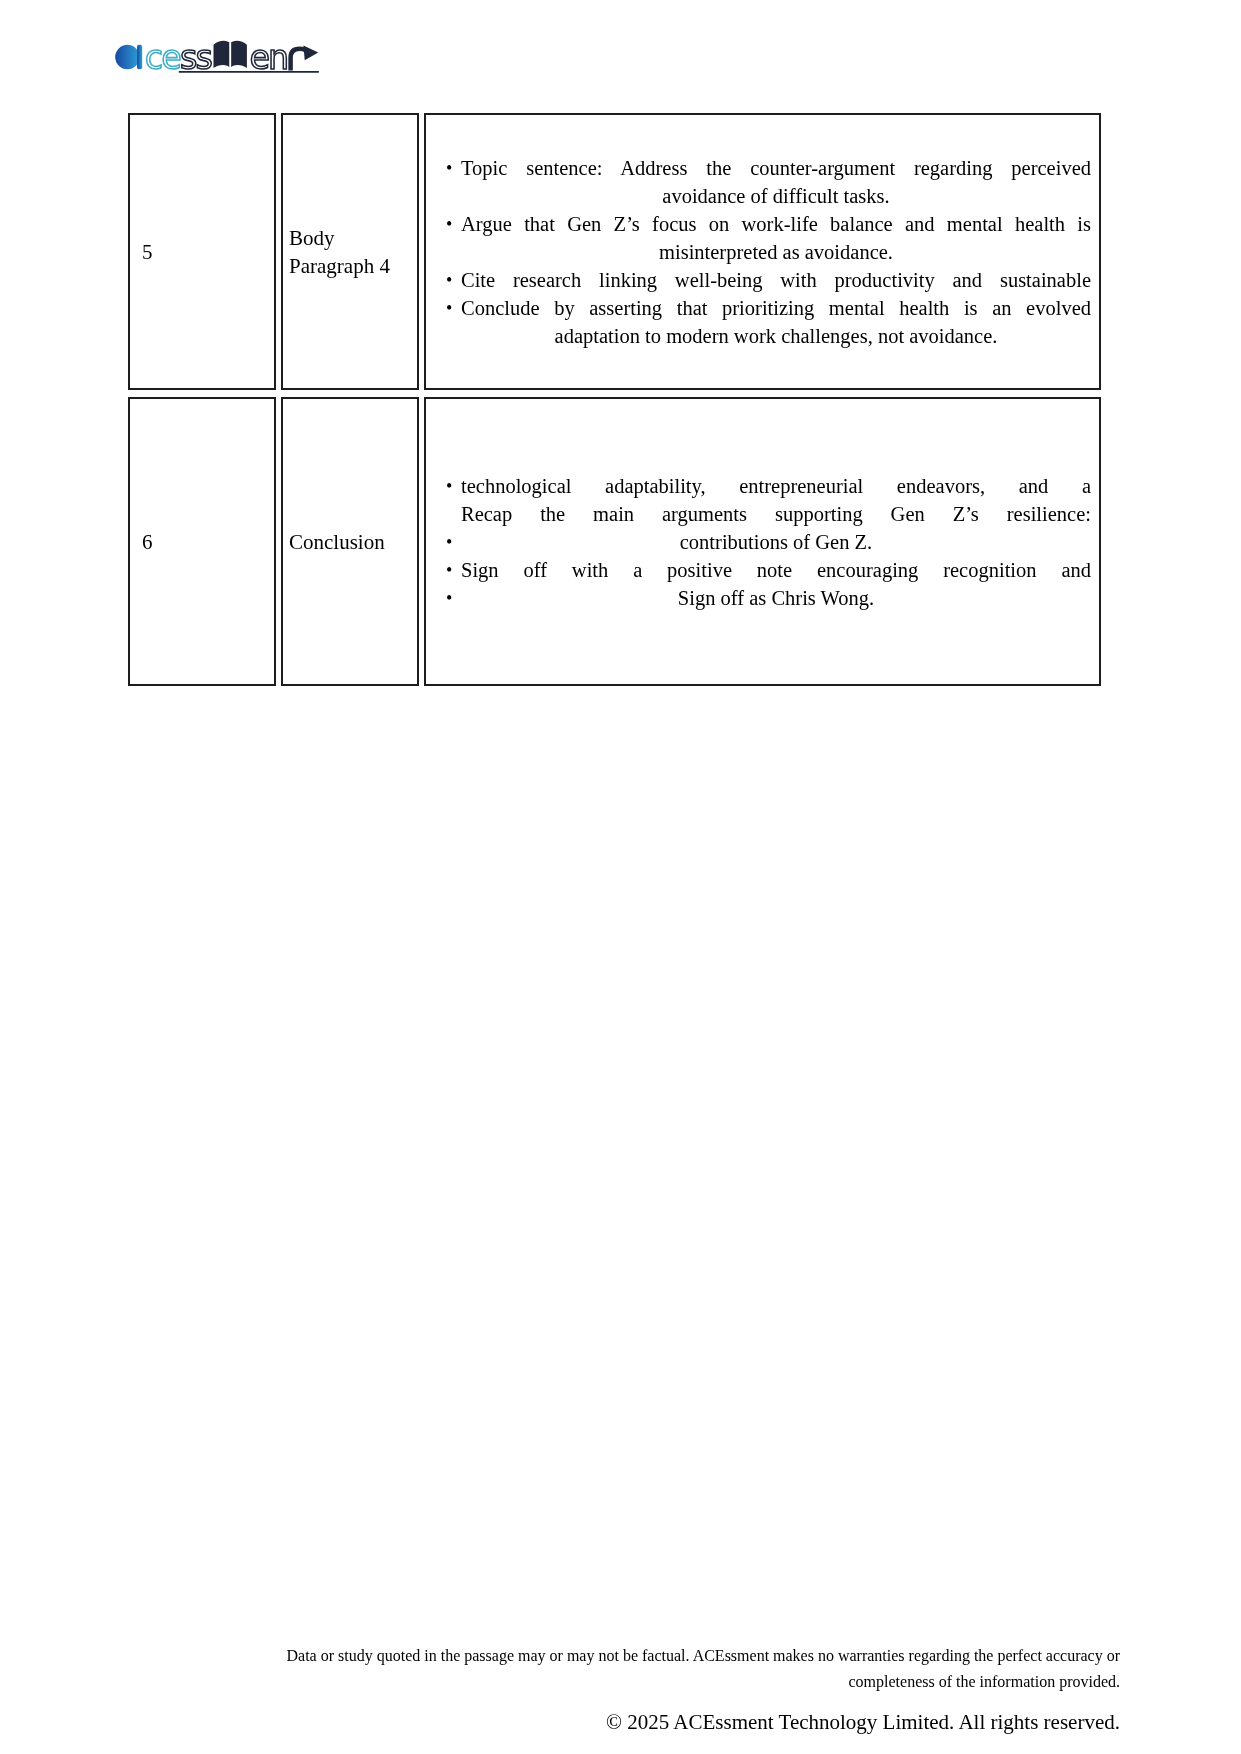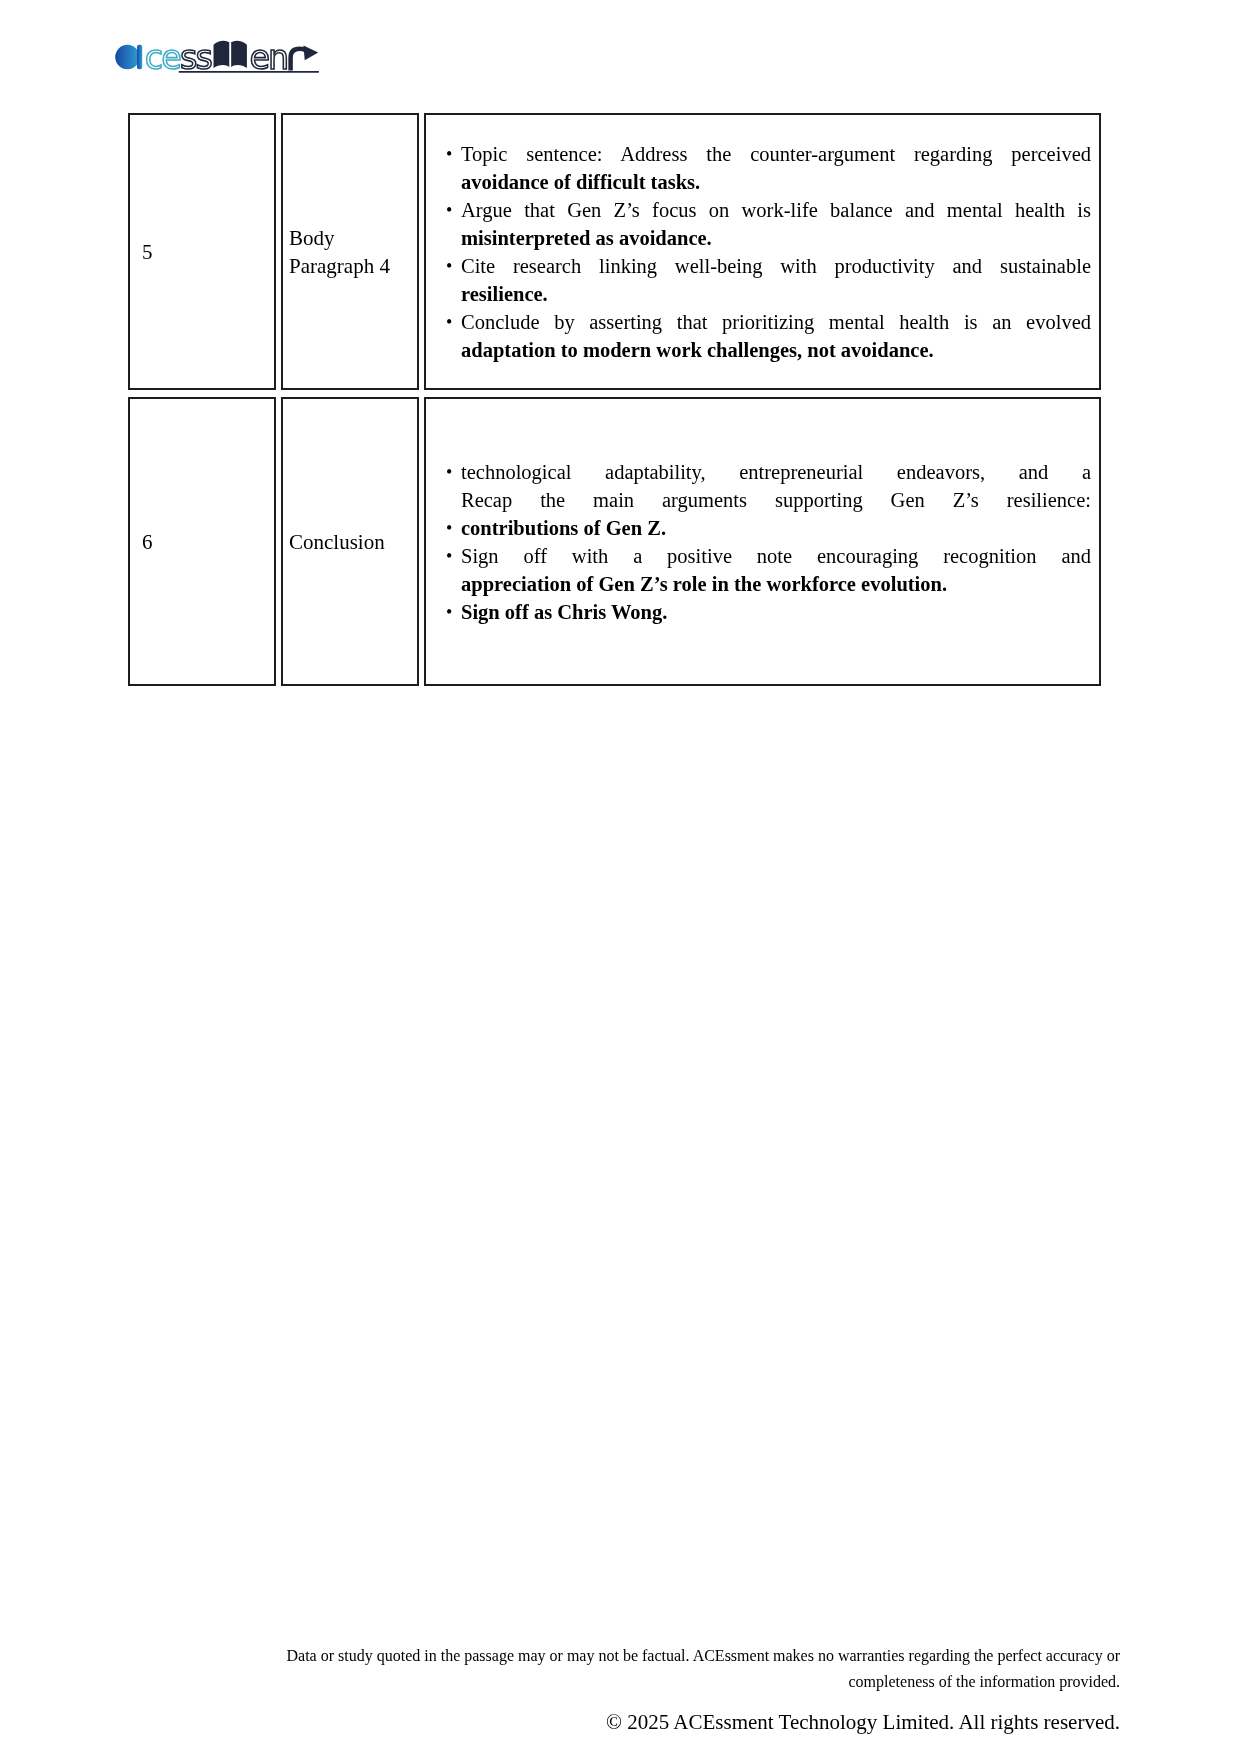--- a/index.html
+++ b/index.html
@@ -32,21 +32,21 @@
     justify-content: center;
   }
   .cell-number   { padding-left: 12px; font-size: 21px; line-height: 28px; }
   .cell-section  { padding-left: 6px; padding-right: 24px; font-size: 21px; line-height: 28px; }
   .cell-content  { padding: 10px 8px 10px 20px; }
 
   ul.points { margin: 0; padding: 0; list-style: none; font-size: 20.5px; line-height: 28px; }
   li.point  { position: relative; padding-left: 15px; }
   li.point .bullet { position: absolute; left: 0; top: 0; font-size: 18px; }
   .pt-line       { display: block; text-align: justify; text-align-last: justify; }
-  .pt-line.final { display: block; text-align: left; text-align-last: auto; font-weight: bold; }
+  .pt-line.final { display: block; text-align: center; text-align-last: auto; }
 
   
   .disclaimer {
     position: absolute; left: 120px; top: 1643px; width: 1000px;
     font-size: 16px; line-height: 26px; text-align: right;
   }
   .disclaimer .line { display: block; }
   .copyright {
     position: absolute; left: 320px; top: 1710px; width: 800px;
     font-size: 21px; text-align: right;
@@ -99,21 +99,20 @@
         <span class="pt-line final">avoidance of difficult tasks.</span>
       </li>
       <li class="point">
         <span class="bullet">•</span>
         <span class="pt-line">Argue that Gen Z’s focus on work-life balance and mental health is</span>
         <span class="pt-line final">misinterpreted as avoidance.</span>
       </li>
       <li class="point">
         <span class="bullet">•</span>
         <span class="pt-line">Cite research linking well-being with productivity and sustainable</span>
-        <span class="pt-line final">resilience.</span>
       </li>
       <li class="point">
         <span class="bullet">•</span>
         <span class="pt-line">Conclude by asserting that prioritizing mental health is an evolved</span>
         <span class="pt-line final">adaptation to modern work challenges, not avoidance.</span>
       </li>
     </ul>
   </div>
 
   <div class="cell cell-number">
@@ -129,21 +128,20 @@
         <span class="pt-line">technological adaptability, entrepreneurial endeavors, and a</span>
         <span class="pt-line">Recap the main arguments supporting Gen Z’s resilience:</span>
       </li>
       <li class="point">
         <span class="bullet">•</span>
         <span class="pt-line final">contributions of Gen Z.</span>
       </li>
       <li class="point">
         <span class="bullet">•</span>
         <span class="pt-line">Sign off with a positive note encouraging recognition and</span>
-        <span class="pt-line final">appreciation of Gen Z’s role in the workforce evolution.</span>
       </li>
       <li class="point">
         <span class="bullet">•</span>
         <span class="pt-line final">Sign off as Chris Wong.</span>
       </li>
     </ul>
   </div>
 </div>
 
 <div class="disclaimer">

